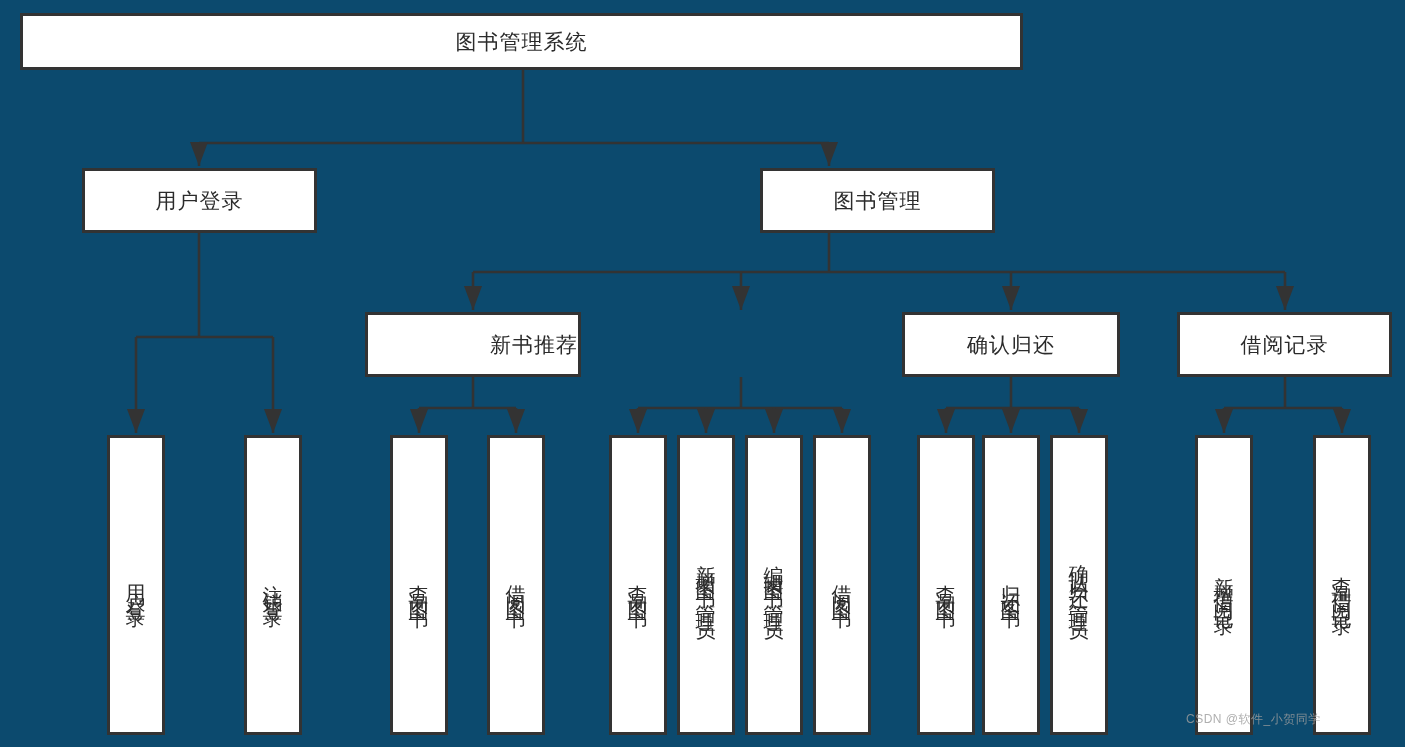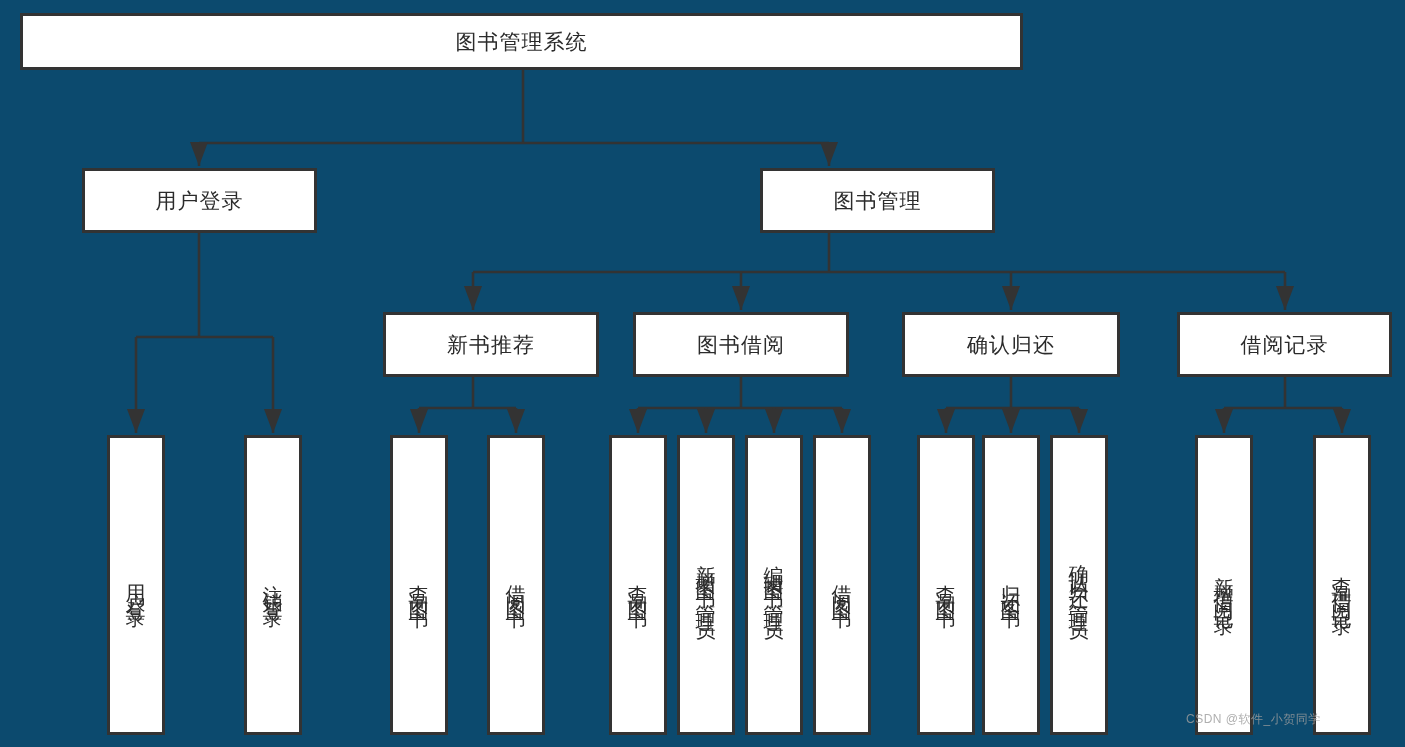--- a/index.html
+++ b/index.html
@@ -133,25 +133,22 @@
     <span class="label">图书管理系统</span>
   </div>
 
   <div class="node h lvl2-box" style="left:82px;">
     <span class="label">用户登录</span>
   </div>
   <div class="node h lvl2-box" style="left:712px;margin-left:48px;">
     <span class="label">图书管理</span>
   </div>
 
-  <div class="node h lvl3-box" style="left:383px;width:216px;">
+  <div class="node h lvl3-box" style="left:365px;width:216px;justify-content:flex-end;">
     <span class="label">新书推荐</span>
-  </div>
-  <div class="node h lvl3-box" style="left:633px;width:216px;">
-    <span class="label">图书借阅</span>
   </div>
   <div class="node h lvl3-box" style="left:902px;width:218px;">
     <span class="label">确认归还</span>
   </div>
   <div class="node h lvl3-box" style="left:1177px;width:215px;">
     <span class="label">借阅记录</span>
   </div>
 
   <div class="node v leaf-box" style="left:107px;">
     <span class="label">用户登录</span>

